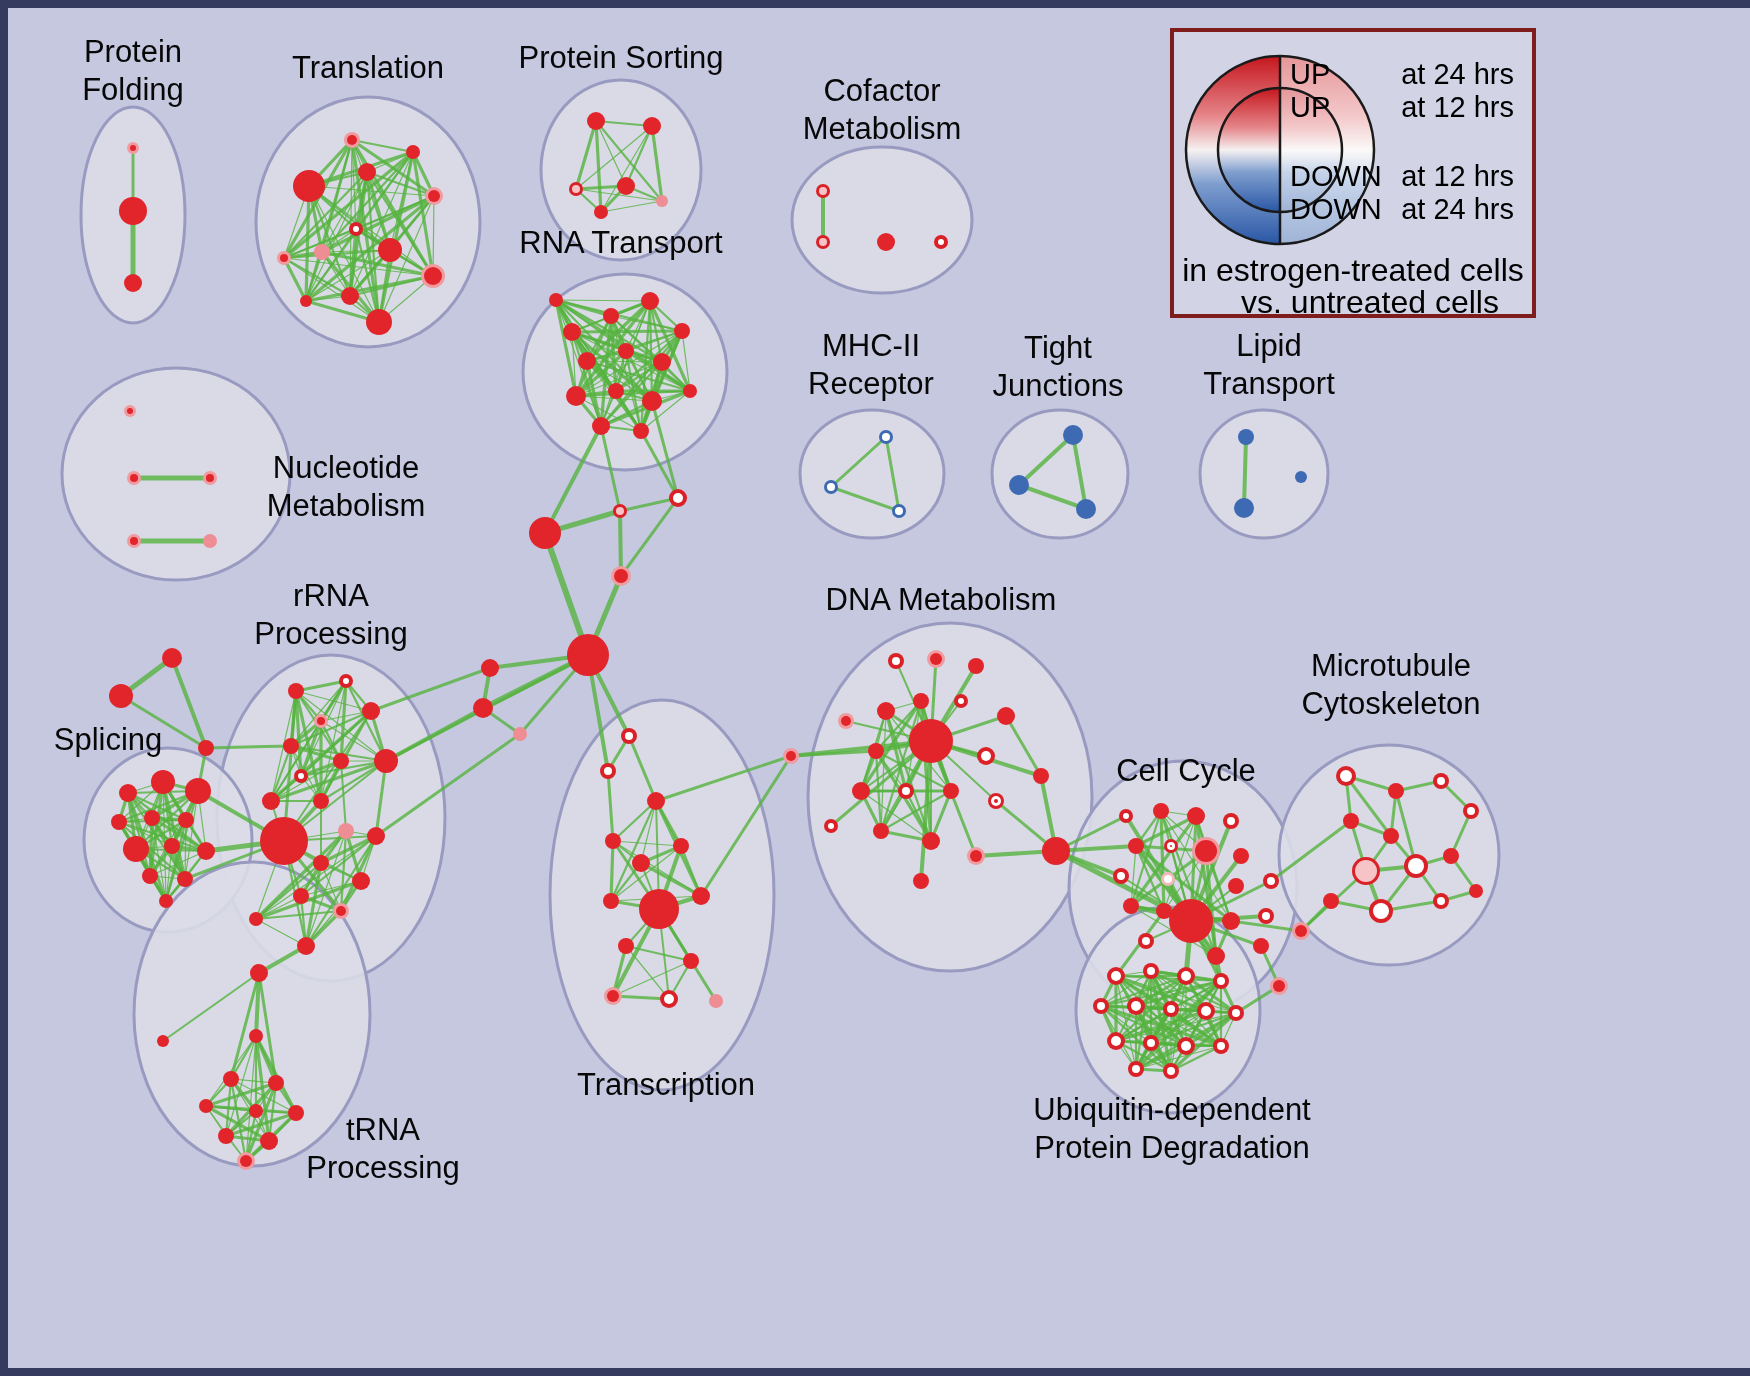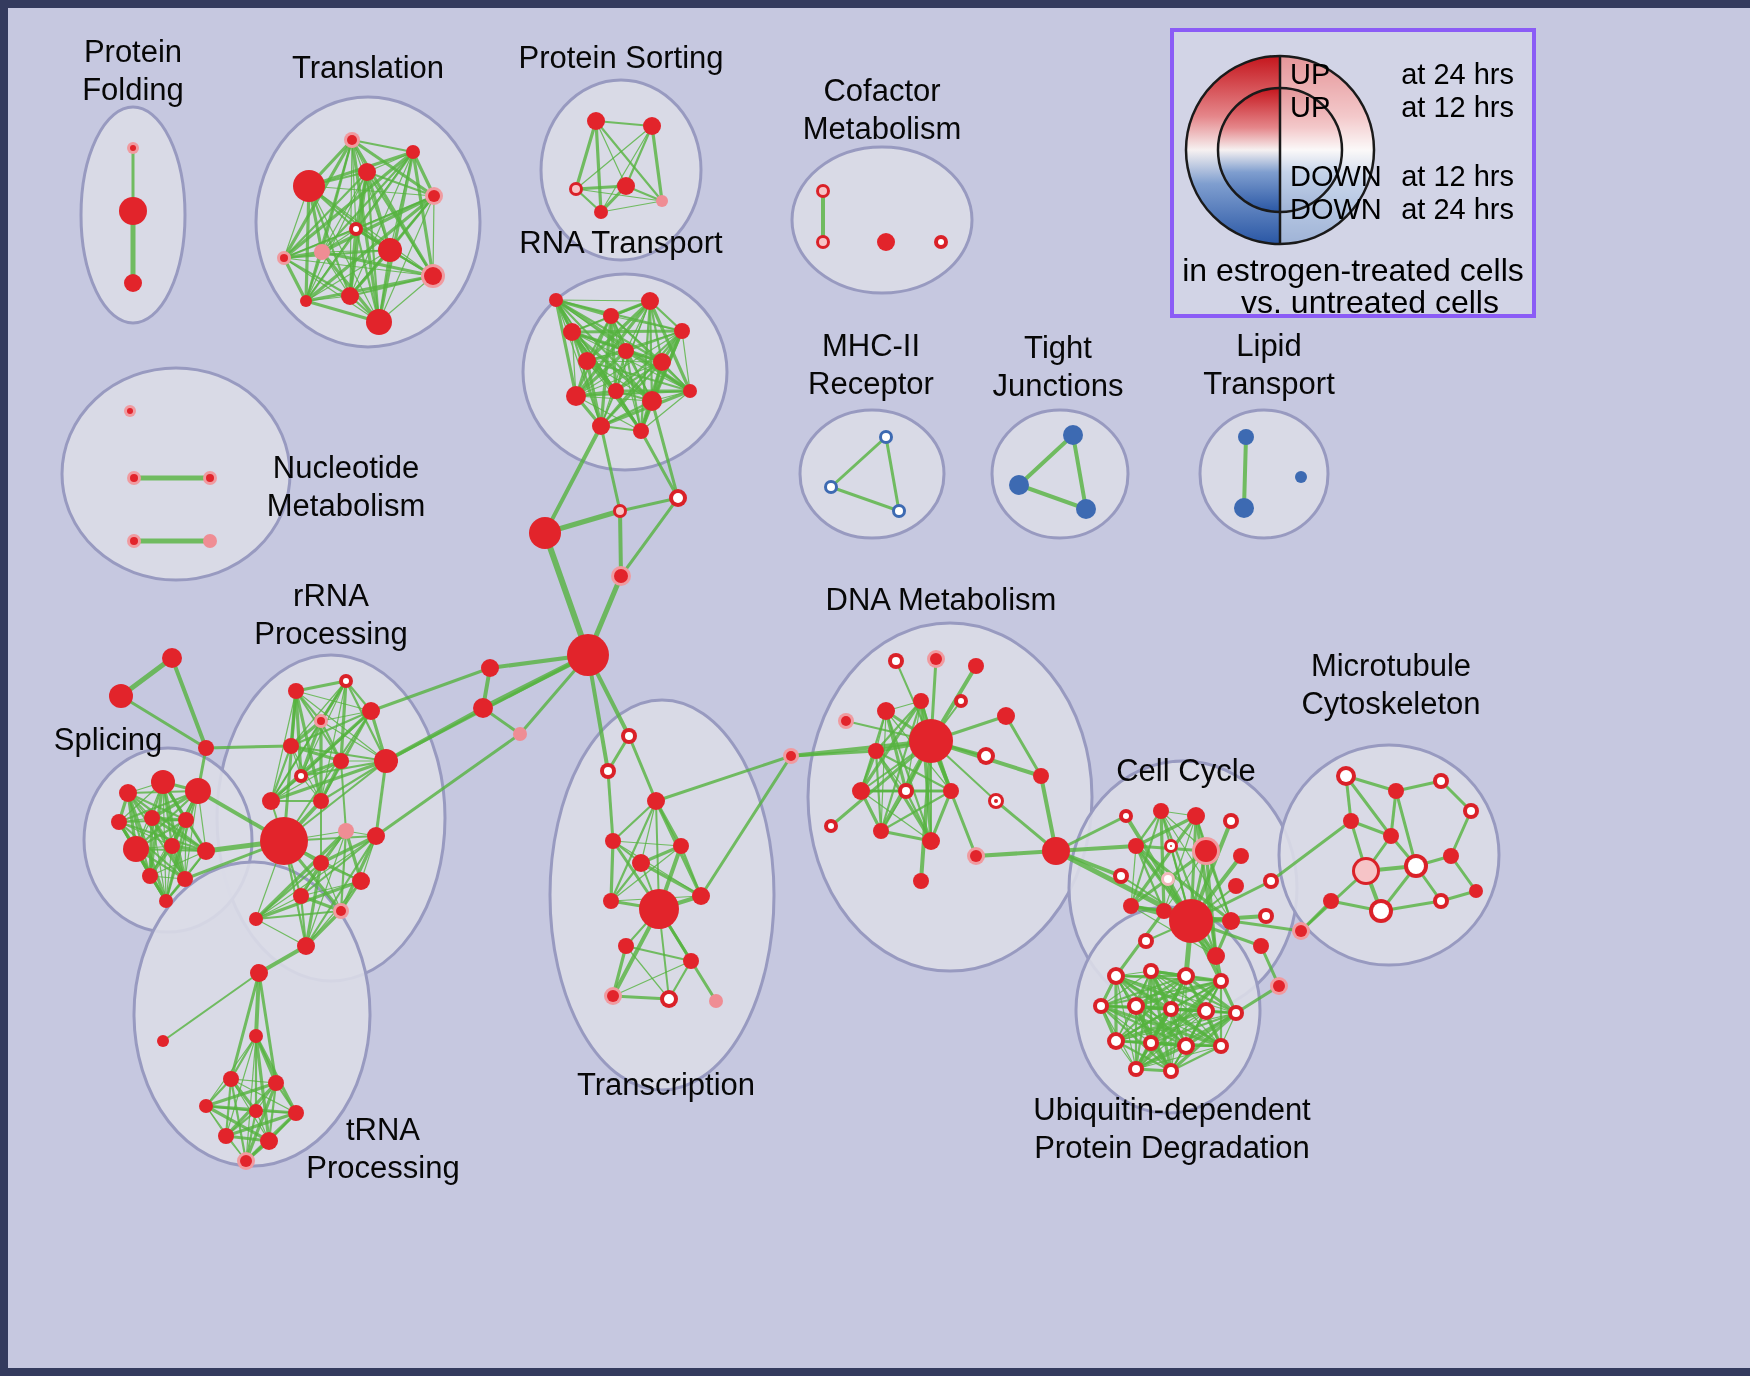--- a/index.html
+++ b/index.html
@@ -8,21 +8,21 @@
     background:#c6c8e0;
     box-shadow:inset 0 0 0 8px #343b5e;
     font-family:"Liberation Sans","DejaVu Sans",sans-serif;
     overflow:hidden;
     padding-left:48px;
   }
   #net{position:absolute;left:0;top:0;}
   .clabel{font-size:31px;fill:#070707;}
   .legend{
     position:absolute;left:1170px;top:28px;width:366px;height:290px;
-    background:#d2d4e6;border:4px solid #8b5cf6;box-sizing:border-box;
+    background:#d2d4e6;border:4px solid #7f1d1d;box-sizing:border-box;
   }
   .legend-glyph{position:absolute;left:0;top:0;}
   .lrow{
     position:absolute;left:116px;right:18px;display:flex;
     justify-content:space-between;font-size:29px;color:#000;
   }
   .lrow-0{top:26px;}
   .lrow-1{top:59px;}
   .lrow-2{top:128px;}
   .lrow-3{top:161px;}

